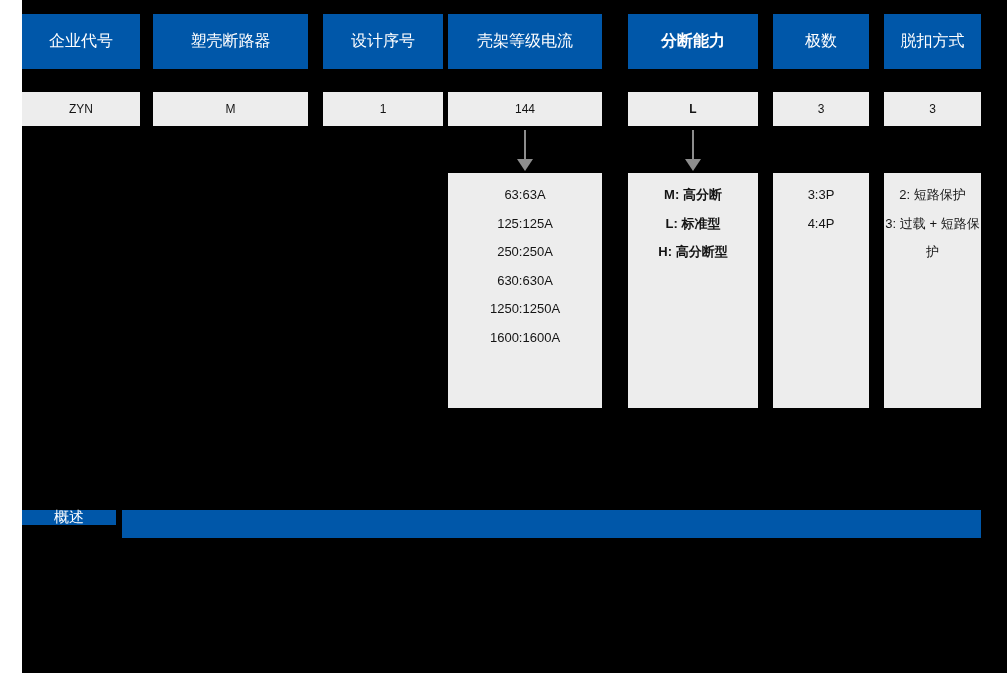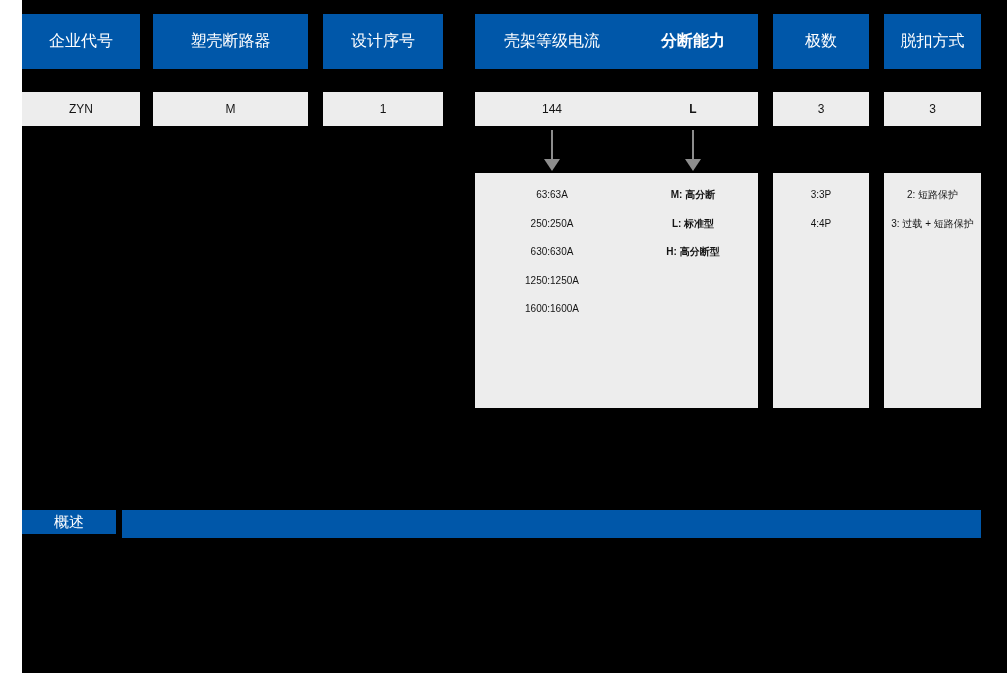--- a/index.html
+++ b/index.html
@@ -14,21 +14,21 @@
   .page-margin {
     position: absolute;
     left: 0; top: 0;
     width: 22px; height: 673px;
     background: var(--margin, #ffffff);
   }
   .col { position: absolute; top: 0; height: 673px; }
   .col-0 { left: 22px;  width: 118px; }
   .col-1 { left: 153px; width: 155px; text-align: right; }
   .col-2 { left: 323px; width: 120px; }
-  .col-3 { left: 475px; width: 154px; }
+  .col-3 { left: 448px; width: 154px; }
   .col-4 { left: 628px; width: 130px; font-weight: bold; }
   .col-5 { left: 773px; width: 96px;  }
   .col-6 { left: 884px; width: 97px;  }
   .hdr {
     position: absolute; left: 0; right: 0; top: 14px; height: 55px;
     background: var(--accent, #0057a9);
     color: #ffffff; font-size: 16px;
     display: flex; align-items: center; justify-content: center;
     white-space: nowrap;
   }
@@ -58,28 +58,28 @@
     border-top: 12px solid var(--arrow, #8d8d8d);
   }
   .opts {
     position: absolute; left: 0; right: 0; top: 173px; height: 235px;
     background: var(--gray, #ededed);
     box-sizing: border-box;
     padding-top: 8px;
     overflow: hidden;
   }
   .opt {
-    font-size: 10px;
+    font-size: 13px;
     line-height: 28.5px;
     text-align: center;
     color: #141414;
   }
   .tab {
     position: absolute; left: 22px; top: 510px;
-    width: 94px; height: 24px;
+    width: 94px; height: 15px;
     background: var(--accent, #0057a9);
     color: #ffffff; font-size: 15px;
     display: flex; align-items: center; justify-content: center;
     cursor: pointer;
   }
   .bar {
     position: absolute; left: 122px; top: 510px;
     width: 859px; height: 28px;
     background: var(--accent, #0057a9);
   }
@@ -107,20 +107,21 @@
   </div>
       <div class="col col-3">
     <div class="hdr">壳架等级电流</div>
     <div class="val">144</div>
     <div class="arrow">
       <span class="shaft"></span>
           <span class="head"></span>
     </div>
     <div class="opts">
           <div class="opt">63:63A</div>
+          <div class="opt">125:125A</div>
           <div class="opt">250:250A</div>
           <div class="opt">630:630A</div>
           <div class="opt">1250:1250A</div>
           <div class="opt">1600:1600A</div>
         </div>
   </div>
       <div class="col col-4">
     <div class="hdr">分断能力</div>
     <div class="val">L</div>
     <div class="arrow">

